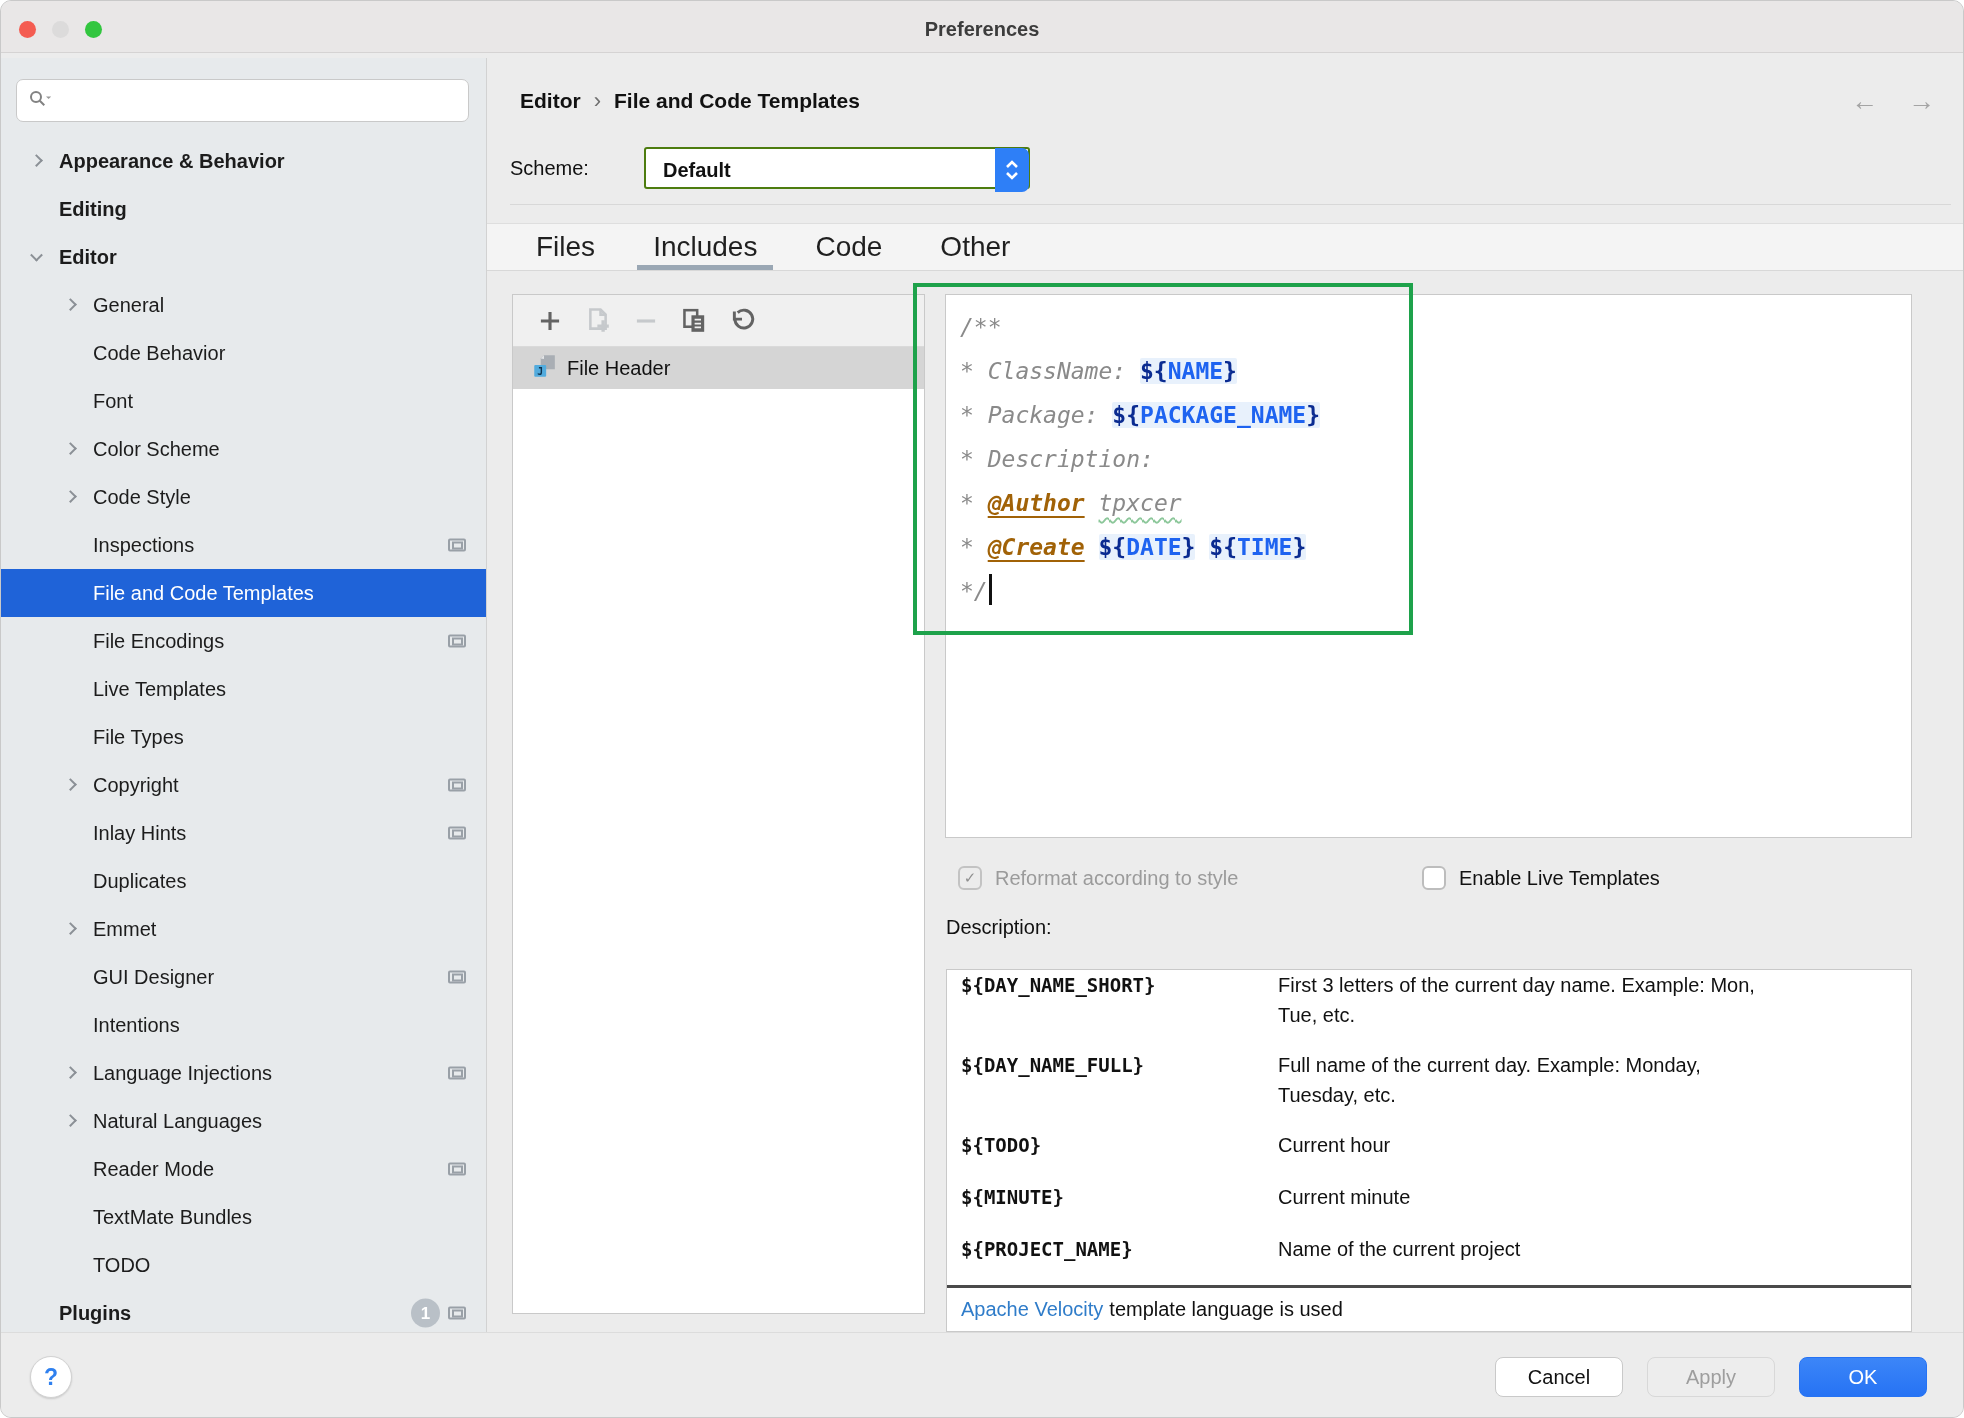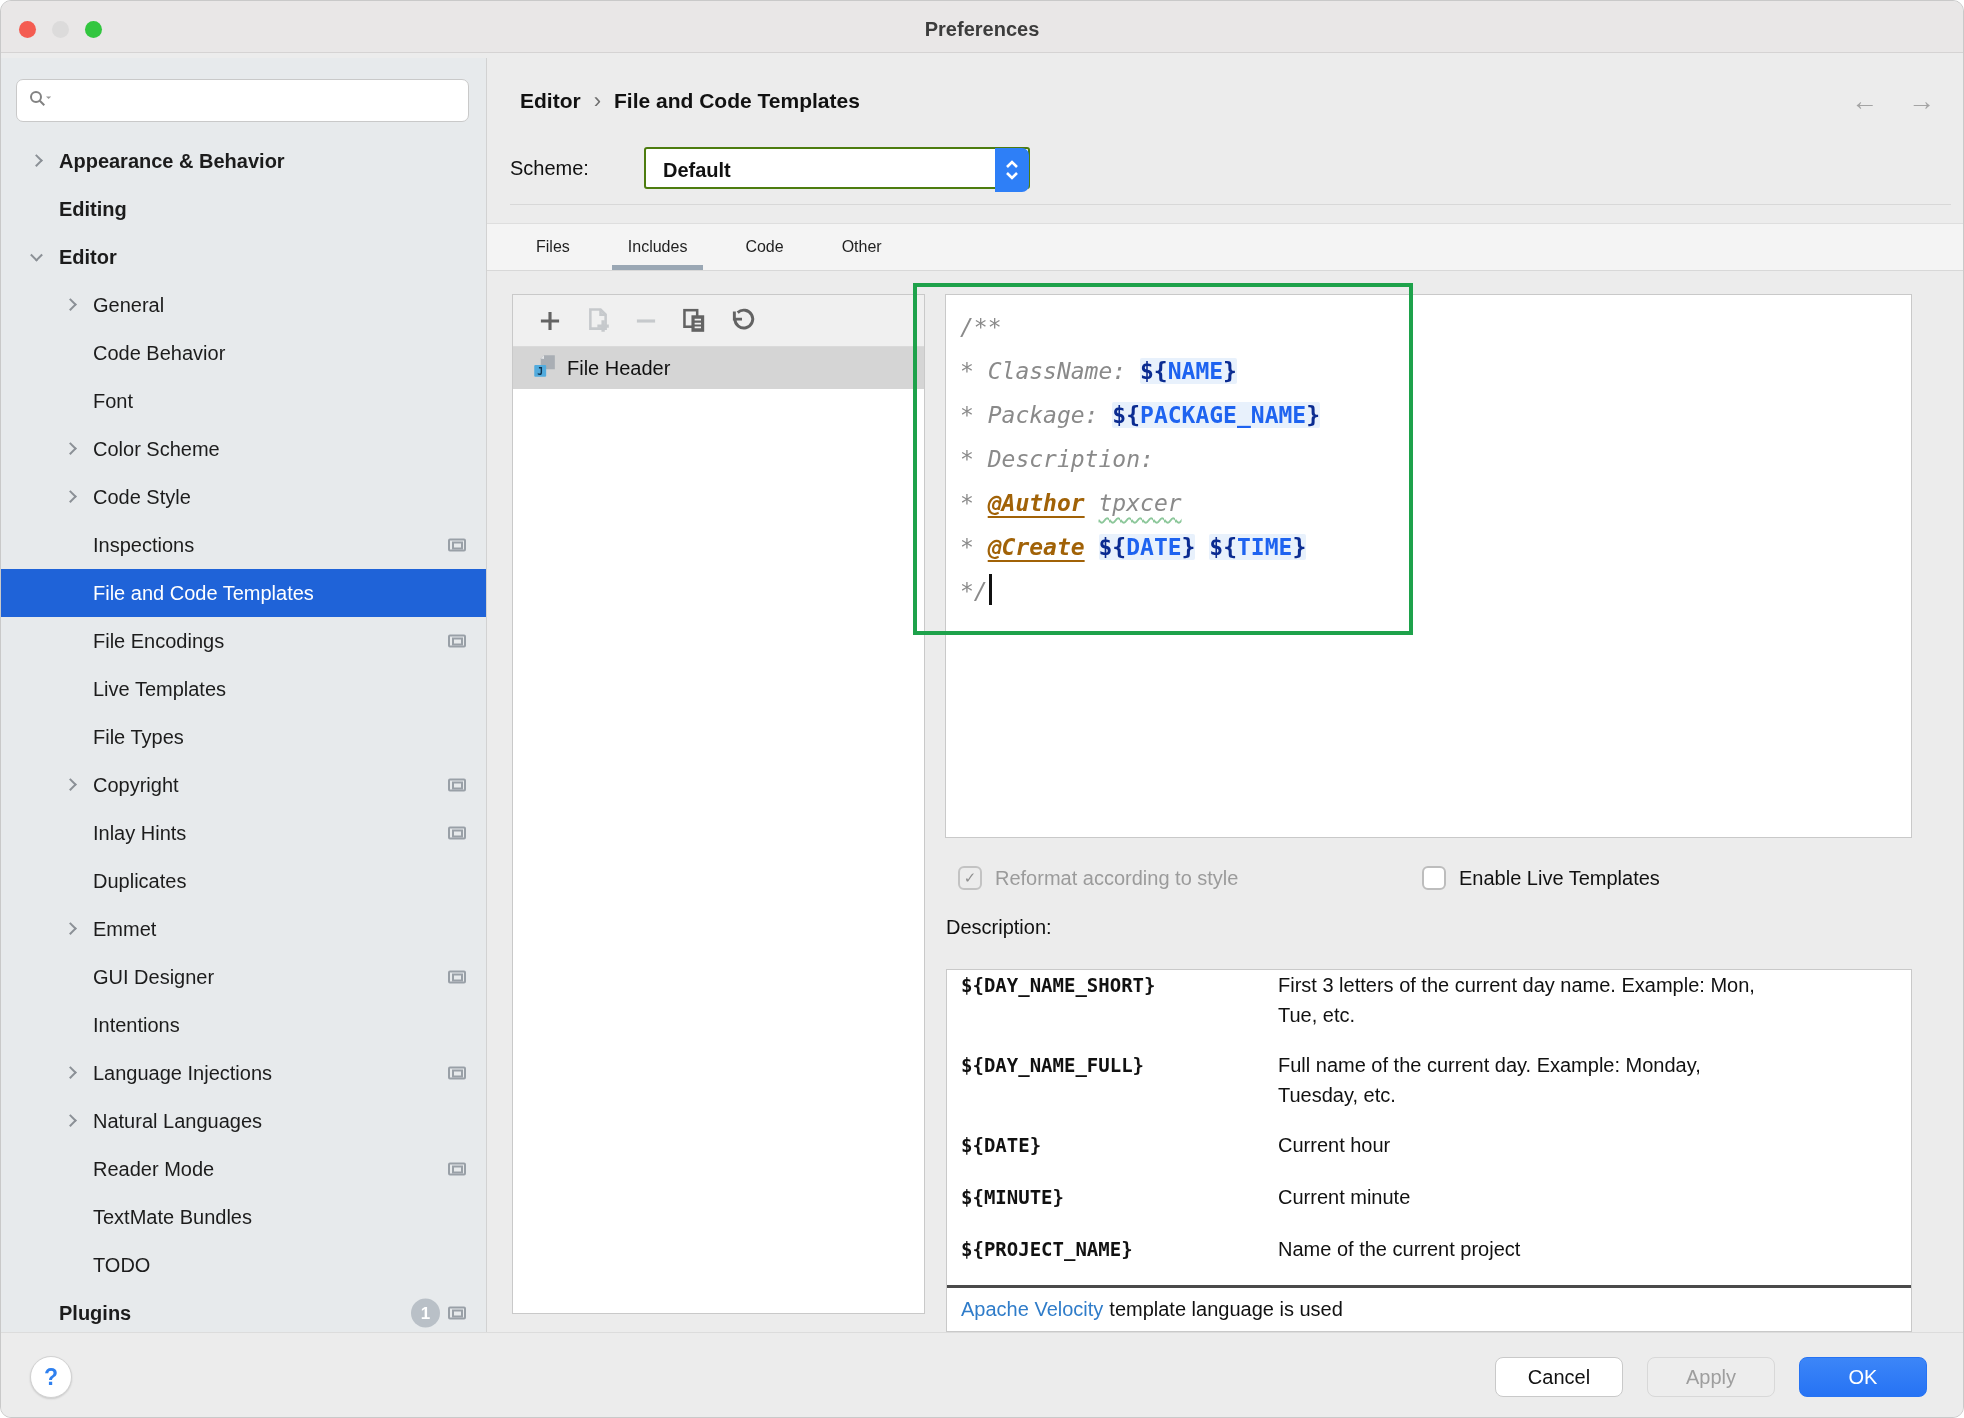--- a/index.html
+++ b/index.html
@@ -48,21 +48,21 @@
   .breadcrumb{position:absolute;left:33px;top:30px;display:flex;align-items:center;gap:13px;font-size:21px;font-weight:bold;color:#111;}
   .crumb-sep{color:#6f6f6f;font-size:22px;font-weight:normal;}
   .nav-arrows{position:absolute;right:30px;top:28px;display:flex;gap:30px;color:#a4a4a4;font-size:27px;}
   .scheme-label{position:absolute;left:23px;top:99px;font-size:20px;color:#111;}
   .scheme-select{position:absolute;left:157px;top:89px;width:386px;height:42px;background:#fff;border:2px solid #4d7c0f;border-radius:3px;}
   .scheme-value{line-height:42px;padding-left:17px;font-weight:bold;font-size:20px;color:#111;}
   .stepper{position:absolute;right:-1px;top:-1px;width:34px;height:44px;background:#2e7ff7;border-radius:0 7px 7px 0;display:flex;align-items:center;justify-content:center;}
   .scheme-divider{position:absolute;left:23px;right:14px;top:146px;height:1px;background:#d8d8d8;}
 
   .tabbar{position:absolute;left:0;right:0;top:165px;height:48px;background:#f4f4f4;border-top:1px solid #dedede;border-bottom:1px solid #d8d8d8;display:flex;align-items:center;padding-left:49px;gap:58px;}
-  .tab{font-size:16px;color:#1f1f1f;position:relative;height:100%;display:flex;align-items:center;cursor:default;}
+  .tab{font-size:28px;color:#1f1f1f;position:relative;height:100%;display:flex;align-items:center;cursor:default;}
   .tab.selected::after{content:"";position:absolute;left:-16px;right:-16px;bottom:0;height:5px;background:#9aa7b4;}
 
   .list-panel{position:absolute;left:25px;top:236px;width:413px;height:1020px;background:#fff;border:1px solid #c9c9c9;}
   .list-toolbar{height:52px;background:#f0f0f0;border-bottom:1px solid #dadada;display:flex;align-items:center;padding-left:22px;gap:18px;}
   .tb-btn{width:30px;height:30px;display:flex;align-items:center;justify-content:center;background:none;border:none;padding:0;}
   .list-row{height:42px;display:flex;align-items:center;gap:10px;padding-left:18px;font-size:20px;color:#111;}
   .list-row.selected{background:#d5d5d5;}
 
   .editor-panel{position:absolute;left:458px;top:236px;width:967px;height:544px;background:#fff;border:1px solid #c9c9c9;overflow:hidden;}
   .code{font-family:"DejaVu Sans Mono",monospace;font-size:23px;line-height:44px;padding:10px 0 0 14px;white-space:nowrap;}
@@ -322,21 +322,21 @@
             <div class="desc-term">${DAY_NAME_SHORT}</div>
             <div class="desc-text">First 3 letters of the current day name. Example: Mon,
 Tue, etc.</div>
           </div>
           <div class="desc-row tall">
             <div class="desc-term">${DAY_NAME_FULL}</div>
             <div class="desc-text">Full name of the current day. Example: Monday,
 Tuesday, etc.</div>
           </div>
           <div class="desc-row short">
-            <div class="desc-term">${DATE}</div>
+            <div class="desc-term">${TODO}</div>
             <div class="desc-text">Current hour</div>
           </div>
           <div class="desc-row short">
             <div class="desc-term">${MINUTE}</div>
             <div class="desc-text">Current minute</div>
           </div>
           <div class="desc-row short">
             <div class="desc-term">${PROJECT_NAME}</div>
             <div class="desc-text">Name of the current project</div>
           </div>

